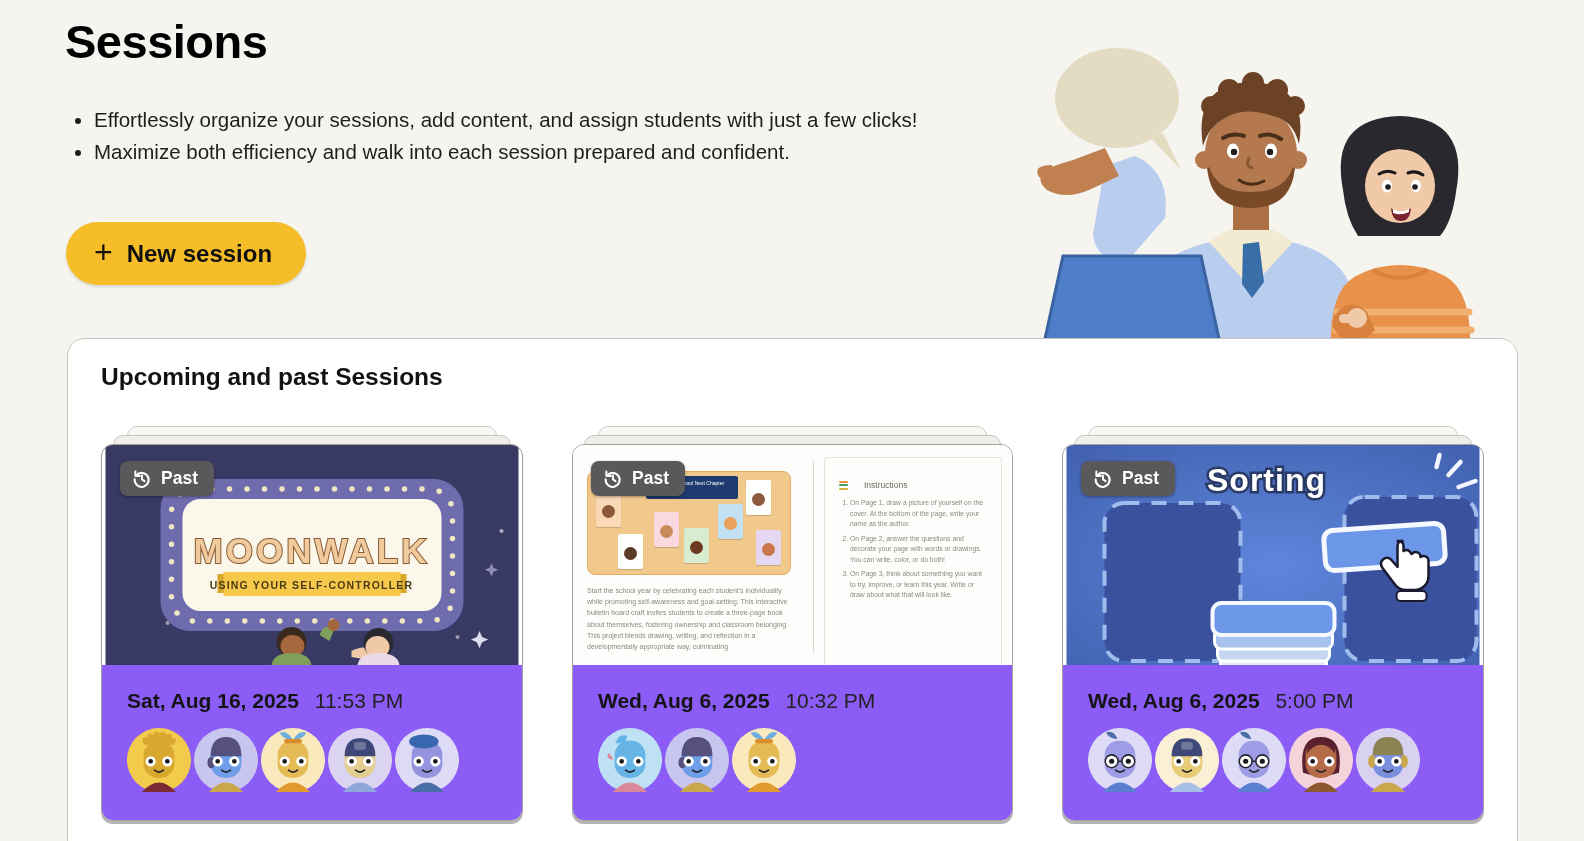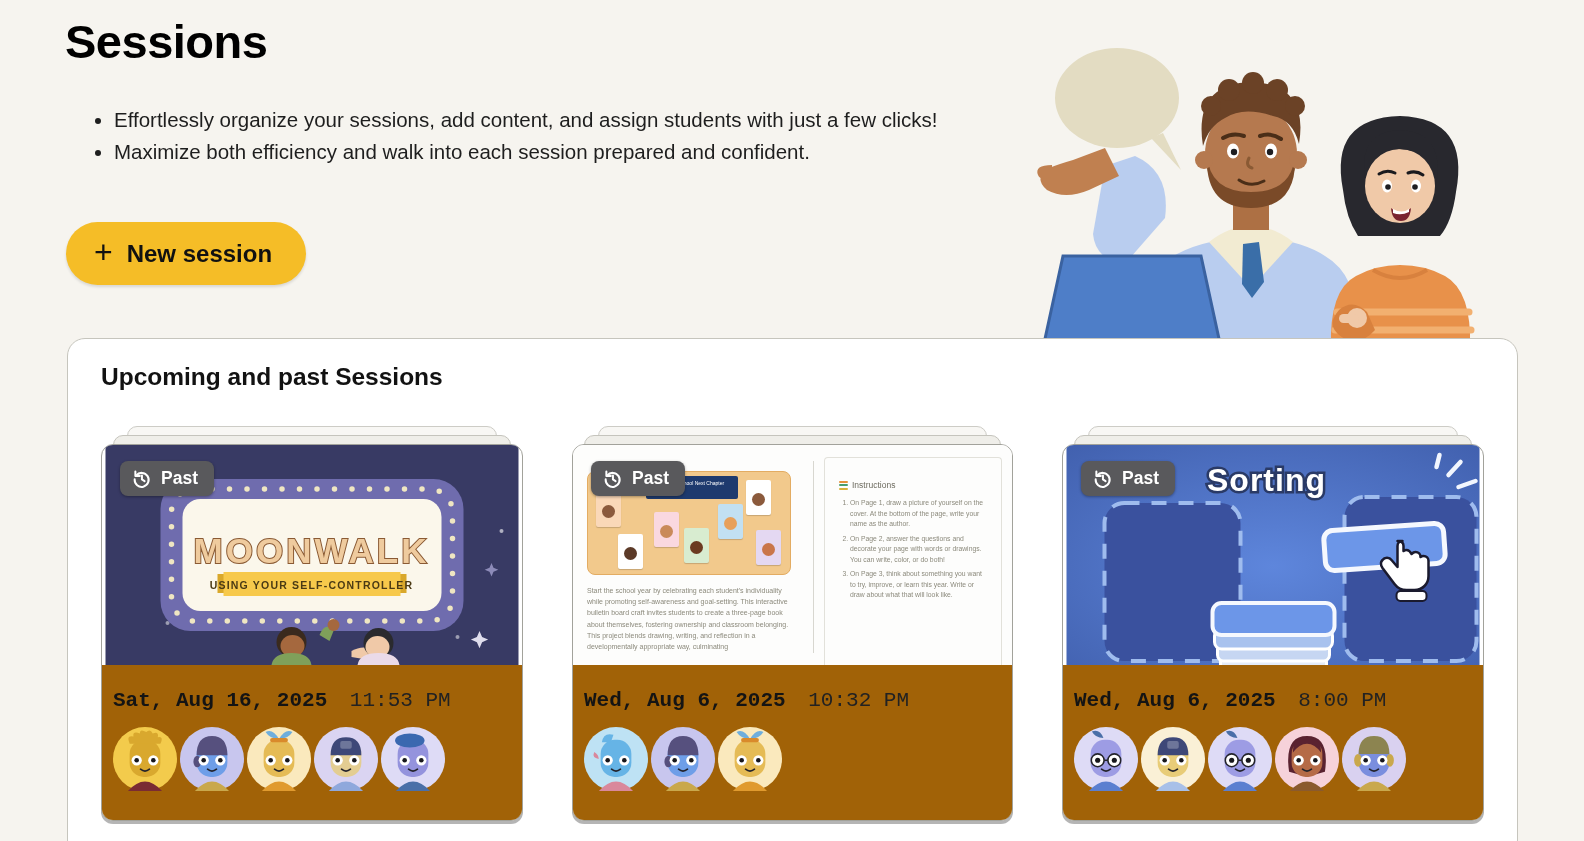--- a/index.html
+++ b/index.html
@@ -10,21 +10,21 @@
     color:#161616;
     position:relative;
   }
 
   
   .page-title {
     position:absolute; left:65px; top:14px;
     font-size:47px; font-weight:800; letter-spacing:-0.5px; color:#000000;
   }
   .bullets {
-    position:absolute; left:92px; top:104px;
+    position:absolute; left:72px; top:104px;
     font-size:20.5px; line-height:1.58; color:#1E1E1E;
     list-style:disc; padding-left:22px; width:900px;
   }
   .new-session-btn {
     position:absolute; left:66px; top:222px;
     height:63px; padding:0 34px 0 28px;
     background:#F5BD27; border:none; border-radius:34px;
     display:flex; align-items:center; gap:14px;
     font-family:"Liberation Sans", sans-serif;
     font-size:24px; font-weight:700; color:#111;
@@ -74,21 +74,21 @@
   .past-badge {
     position:absolute; top:16px; left:18px; z-index:3;
     display:flex; align-items:center; gap:9px;
     background:#59595C; color:#FFF; border-radius:8px;
     padding:7px 16px 7px 11px; font-size:17.5px; font-weight:600;
     box-shadow:0 1px 3px rgba(0,0,0,0.35);
   }
   .history-icon { width:21px; height:21px; }
 
   .card-footer {
-    height:157px; background:#a16207; padding:24px 25px 0 11px;font-family:Liberation Mono, monospace;
+    height:157px; background:#8b5cf6; padding:24px 25px 0 25px;
   }
   .when { font-size:21px; margin-bottom:15px; }
   .session-date { font-weight:700; color:#141414; }
   .session-time { font-weight:400; color:#222; margin-left:10px; }
   .avatars { display:flex; gap:3px; }
   .avatar { width:64px; height:64px; display:block; }
   .avatar svg { width:100%; height:100%; display:block; }
 
   
   .thumb-doc { background:#FDFDFC; display:flex; padding:12px 10px 0 14px; }
@@ -110,21 +110,21 @@
   .pcard.c3 { left:66px; top:40px; background:#FAD8E0; } .pcard.c3::after{ background:#C98A5A; }
   .pcard.c4 { left:96px; top:56px; background:#D8ECD0; } .pcard.c4::after{ background:#6B3A20; }
   .pcard.c5 { left:130px; top:32px; background:#C2E0F2; } .pcard.c5::after{ background:#E8A05A; }
   .pcard.c6 { left:158px; top:8px;  background:#FFF; }    .pcard.c6::after{ background:#8B5A3C; }
   .pcard.c7 { left:168px; top:58px; background:#E4D8F2; } .pcard.c7::after{ background:#C9764A; }
   .worksheet-description {
     margin-top:10px; font-size:7px; line-height:1.6; color:#8C8A7C; width:204px;
   }
   .doc-divider { width:1px; background:#D8D7D0; margin:4px 10px 12px 8px; }
   .doc-right { flex:1; border:1px solid #E2E1DA; border-bottom:none; border-radius:4px 4px 0 0; padding:22px 12px 0 14px; }
-  .ins-head { display:flex; align-items:center; gap:4px; font-size:8.5px; color:#6E6C60; margin-bottom:8px; }
+  .ins-head { display:flex; align-items:center; gap:16px; font-size:8.5px; color:#6E6C60; margin-bottom:8px; }
   .ins-icon { width:9px; height:9px; display:inline-block; position:relative; }
   .ins-icon b { position:absolute; left:0; right:0; height:2px; border-radius:1px; }
   .ins-icon b:nth-child(1){ top:0; background:#E8913A; }
   .ins-icon b:nth-child(2){ top:3.5px; background:#4A9E6E; }
   .ins-icon b:nth-child(3){ top:7px; background:#D9B23A; }
   .instructions-list { font-size:6.8px; line-height:1.55; color:#8C8A7C; padding-left:11px; width:150px; }
   .instructions-list li { margin-bottom:4px; }
 </style>
 </head>
 <body>
@@ -479,21 +479,21 @@
               <rect x="258" y="82" width="120" height="40" rx="9" fill="#6C96E8" stroke="#F5F8FE" stroke-width="5"></rect>
             </g>
 
             <path d="M336 96c-3 0-5 2-5 5v21l-6-7c-2-3-7-3-9 0-2 2-2 5 0 8l12 16c3 4 7 6 12 6h8c8 0 14-6 14-14v-15c0-3-2-5-5-5-1 0-2 0-3 1 0-3-2-5-5-5-2 0-3 1-4 2-1-2-3-4-5-4-1 0-2 0-3 1v-5c0-3-2-5-6-5z" fill="#FFFFFF" stroke="#1A1A2E" stroke-width="2.5" stroke-linejoin="round"></path>
             <rect x="330" y="146" width="30" height="10" rx="4" fill="#FFFFFF" stroke="#1A1A2E" stroke-width="2"></rect>
           </svg>
         </div>
         <div class="card-footer">
           <div class="when">
             <span class="session-date">Wed, Aug 6, 2025</span>
-            <span class="session-time">8:00 PM</span>
+            <span class="session-time">5:00 PM</span>
           </div>
           <div class="avatars">
               <span class="avatar">
                 <svg viewBox="0 0 100 100" xmlns="http://www.w3.org/2000/svg">
                   <circle cx="50" cy="50" r="50" fill="#DEDBF6"></circle>
                   <path d="M20 104 Q50 66 80 104 Z" fill="#5B7FD0"></path>
                   <rect x="26" y="20" width="48" height="58" rx="22" fill="#9D9CE4"></rect>
                   <path d="M46 17 Q40 2 28 7 Q33 17 46 17 Z" fill="#4A6FA8"></path>
                   <circle cx="37" cy="52" r="10" fill="#FFFFFF" stroke="#23232B" stroke-width="2.4"></circle>
                   <circle cx="37" cy="52" r="4" fill="#17171C"></circle>

